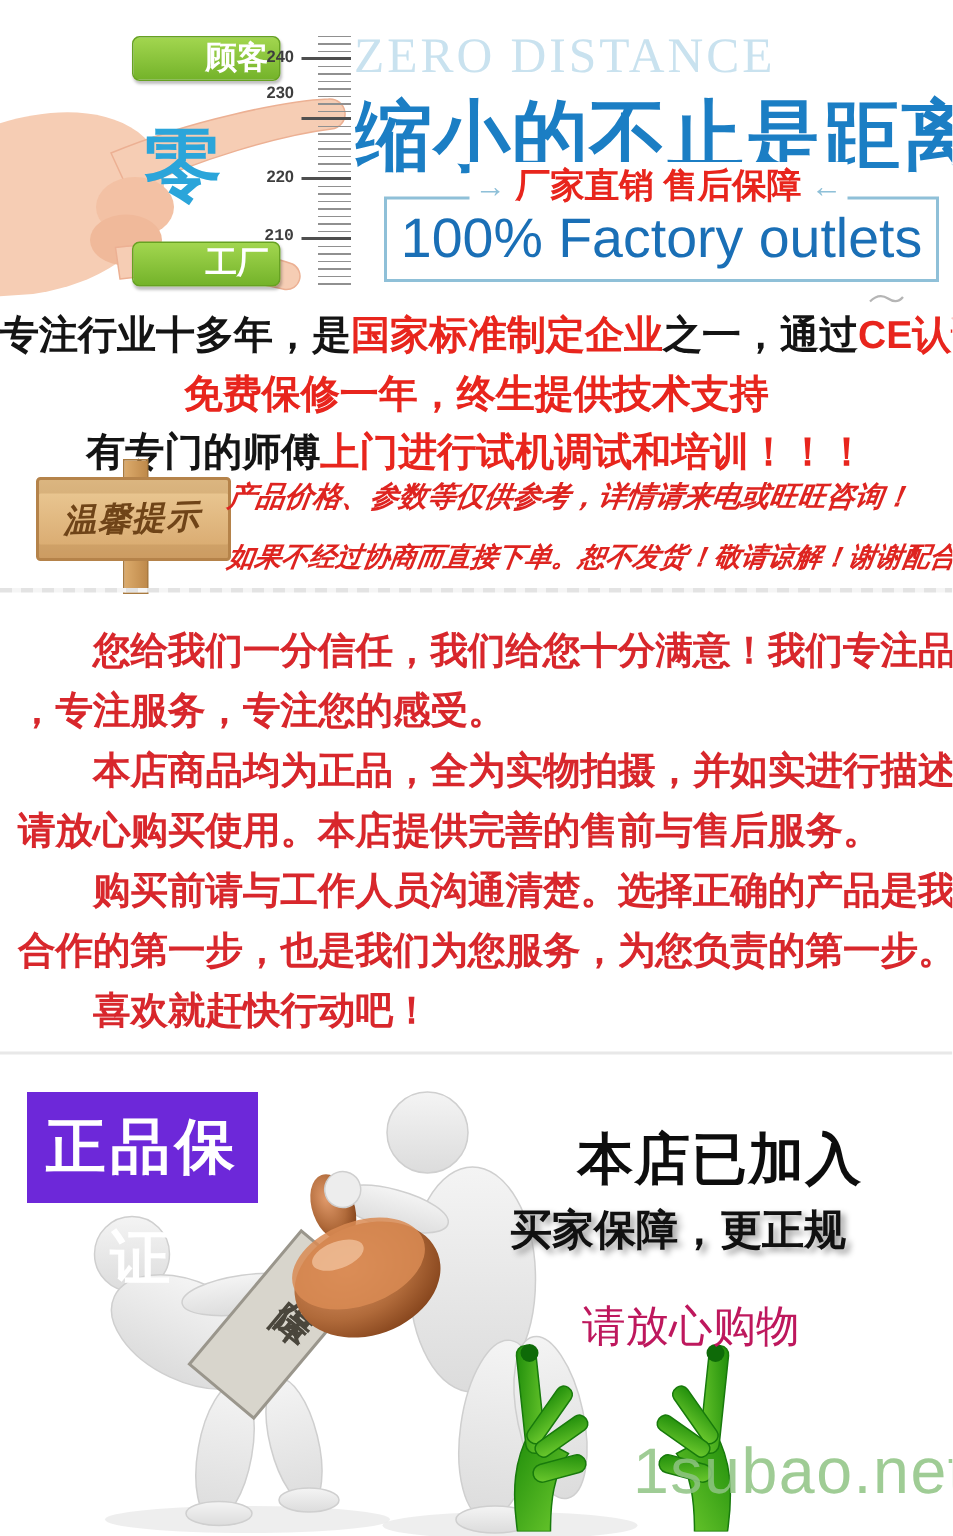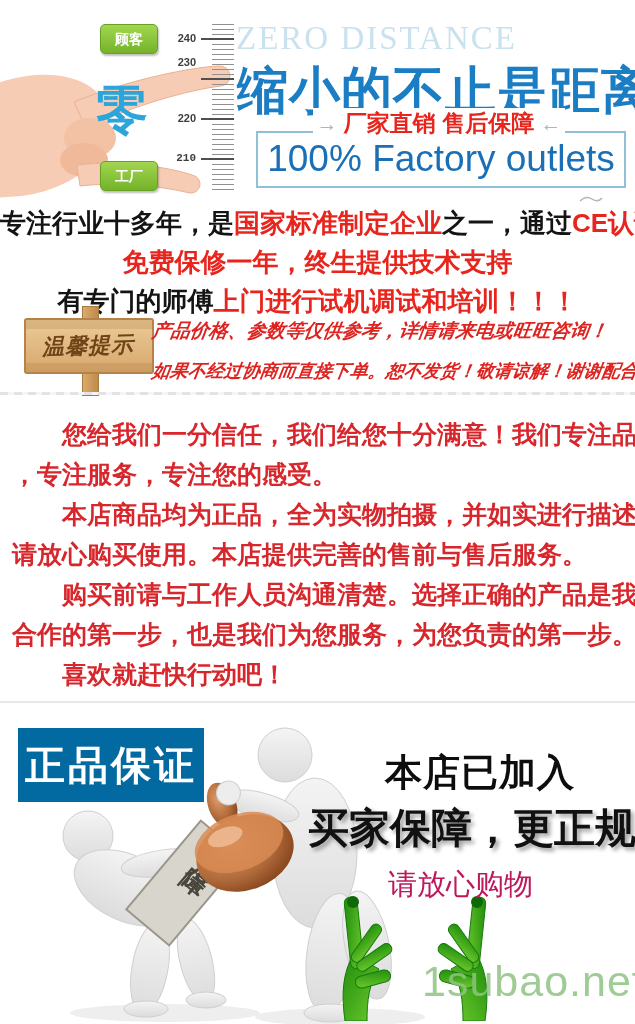--- a/index.html
+++ b/index.html
@@ -2,24 +2,24 @@
 <html><head>
 <meta charset="utf-8">
 <style>
   html,body{margin:0;padding:0;background:#fff;}
   #page{position:relative;width:635px;height:1024px;background:#fff;overflow:hidden;
         font-family:"Liberation Sans",sans-serif;}
 
   
   .hero{position:absolute;left:0;top:0;width:635px;height:200px;}
   .hand-svg{position:absolute;left:-8px;top:30px;width:250px;height:172px;}
-  .badge{position:absolute;left:100px;width:56px;height:28px;
+  .badge{position:absolute;left:88px;width:56px;height:28px;
          background:linear-gradient(#a2d64f,#74b32a);border:1px solid #66a122;border-radius:5px;
-         color:#fff;font-weight:bold;font-size:14px;text-align:center;line-height:28px;
-         box-shadow:1px 2px 2px rgba(0,0,0,.25);}
+         color:#fff;font-weight:bold;font-size:21px;text-align:center;line-height:28px;
+         box-shadow:1px 2px 2px rgba(0,0,0,.25);padding-left:41px;}
   .badge-customer{top:24px;} .badge-factory{top:161px;}
   .zero-char{position:absolute;left:96px;top:76px;font-size:52px;font-weight:bold;color:#2ba5da;}
   .ruler{position:absolute;left:170px;top:24px;width:64px;height:168px;}
   .ruler .ticks{position:absolute;right:0;top:0;width:22px;height:168px;
         background:repeating-linear-gradient(to bottom,#909090 0 1px,transparent 1px 5px);}
   .ruler .major{position:absolute;right:0;width:33px;height:2px;background:#4f4f4f;}
   .m1{top:14px;} .m2{top:54px;} .m3{top:94px;} .m4{top:134px;}
   .ruler .num{position:absolute;left:0;width:26px;text-align:right;font-size:11px;font-weight:bold;color:#3e3e3e;}
   .n1{top:8px;} .n2{top:32px;} .n3{top:88px;} .n4{top:128px;font-family:Liberation Mono, monospace;}
   .headline-en{position:absolute;left:236px;top:20px;font-family:"Liberation Serif",serif;
@@ -61,27 +61,27 @@
   .promise{position:absolute;left:12px;top:414px;width:615px;
         font-size:25px;font-weight:bold;color:#d8272c;line-height:40px;}
   .promise .pl{white-space:nowrap;}
   .promise .indent{padding-left:50px;}
 
   .divider2{position:absolute;left:0;top:701px;width:635px;height:2px;background:#e8e8e8;}
 
   
   .guarantee{position:absolute;left:0;top:703px;width:635px;height:321px;}
   .scene-svg{position:absolute;left:0;top:0;width:635px;height:321px;}
-  .genuine-banner{position:absolute;left:18px;top:25px;width:186px;height:74px;background:#0369a1;
+  .genuine-banner{position:absolute;left:18px;top:25px;width:154px;height:74px;background:#6d28d9;
         color:#fff;font-size:40px;font-weight:bold;text-align:center;line-height:74px;
         letter-spacing:3px;z-index:3;}
   .joined{position:absolute;left:380px;top:45px;width:200px;text-align:center;
         font-size:37px;font-weight:bold;color:#0d0d0d;letter-spacing:1px;white-space:nowrap;z-index:3;}
   .protection{position:absolute;left:308px;top:98px;width:288px;text-align:center;
-        font-size:41px;font-weight:bold;color:#111;white-space:nowrap;
+        font-size:28px;font-weight:bold;color:#111;white-space:nowrap;
         text-shadow:3px 3px 4px #9a9a9a;z-index:3;}
   .shop-safe{position:absolute;left:368px;top:162px;width:185px;text-align:center;
         font-size:29px;font-weight:normal;color:#be185d;white-space:nowrap;z-index:3;}
   .hands-svg{position:absolute;left:325px;top:186px;width:180px;height:132px;z-index:2;}
   .watermark{position:absolute;left:422px;top:254px;font-size:43px;color:#8fc483;opacity:.85;
         letter-spacing:1px;white-space:nowrap;z-index:4;}
 </style>
 </head>
 <body>
 

